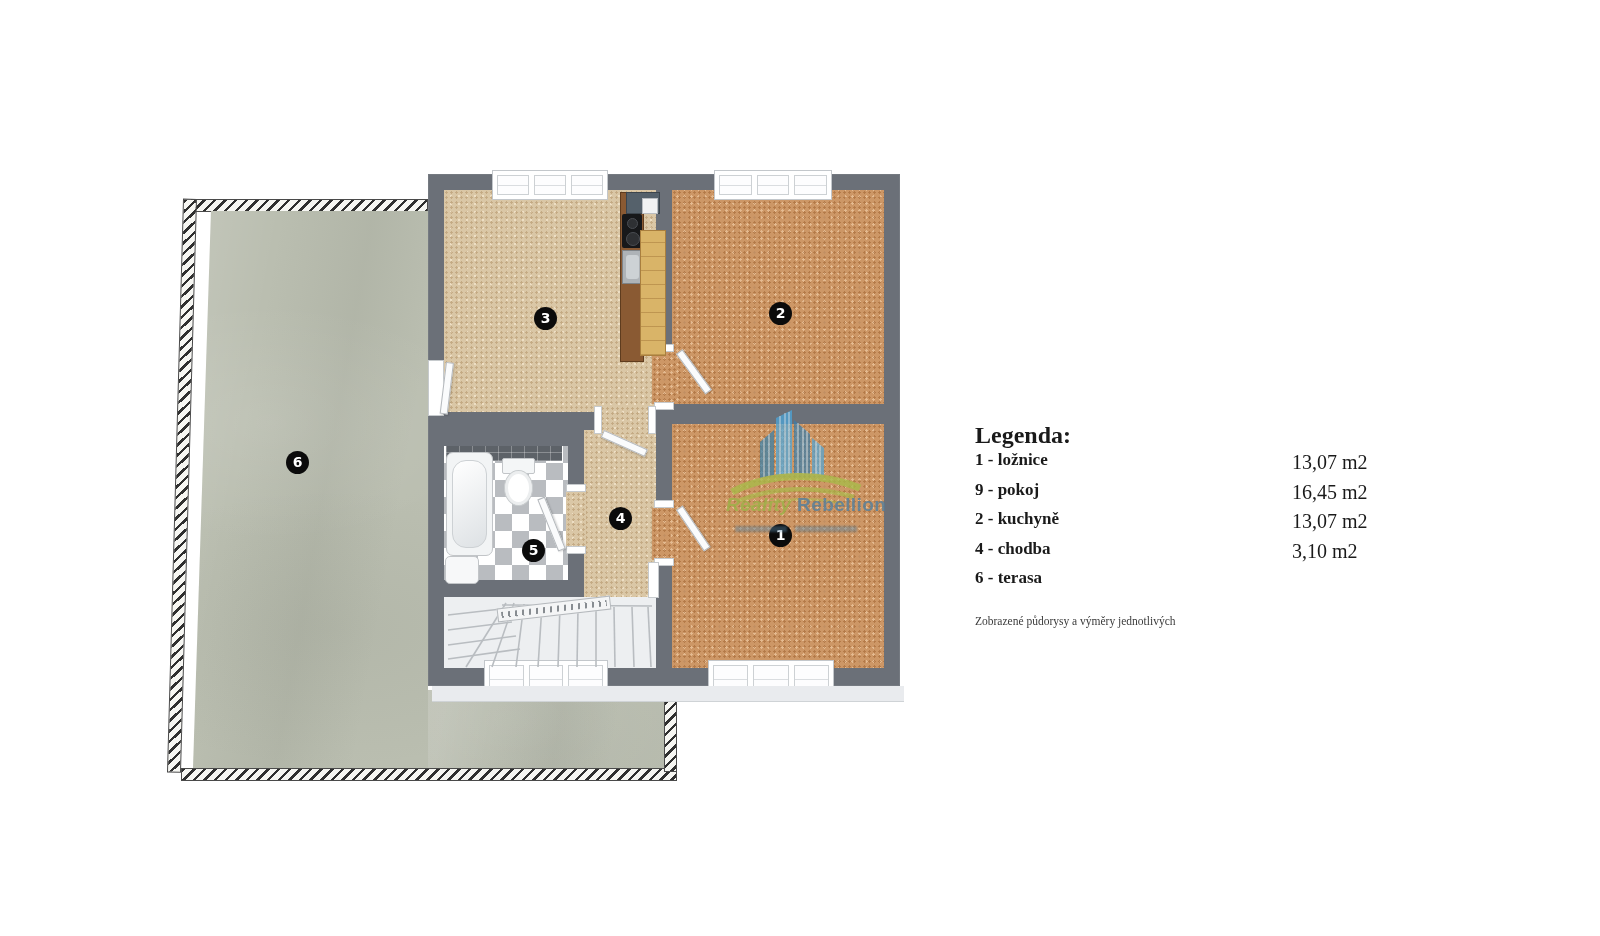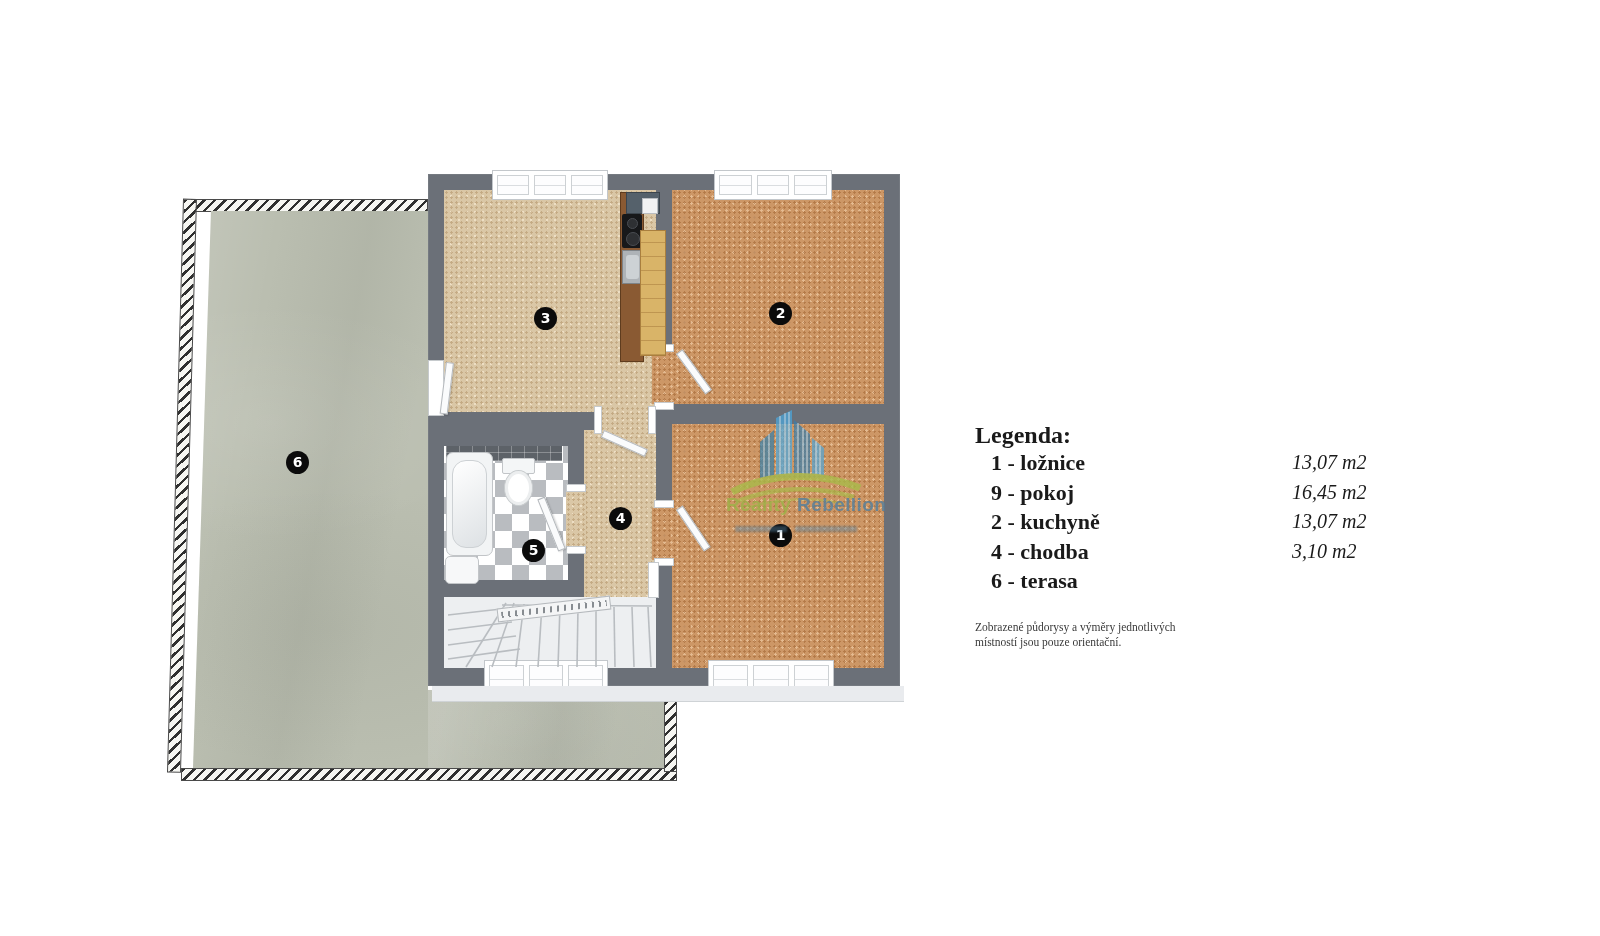--- a/index.html
+++ b/index.html
@@ -66,32 +66,32 @@
   .balusters{position:absolute;left:3px;right:3px;top:3px;bottom:3px;
     background:repeating-linear-gradient(90deg,#878c91 0 2px,rgba(0,0,0,0) 2px 7px);}
 
   .badge{width:23px;height:23px;border-radius:50%;background:#0b0b0b;color:#fff;
     font:bold 14px/23px "DejaVu Sans",sans-serif;text-align:center;}
 
   
   #watermark{opacity:.8;}
   .wm-text{position:absolute;left:0;right:0;top:86px;text-align:center;
     font:bold 19px "Liberation Sans",sans-serif;letter-spacing:.4px;filter:blur(.4px);}
-  .wm-w1{color:#9cb347;}
+  .wm-w1{color:#9cb347;font-style:italic;}
   .wm-w2{color:#527f9e;margin-left:6px;}
   .wm-tag{position:absolute;left:0;right:0;top:110px;text-align:center;filter:blur(1.3px);}
   .wm-tag span{display:inline-block;height:6px;background:rgba(82,127,158,.55);margin:0 4px;}
 
   
   #legend{left:975px;top:420px;width:430px;color:#1a1a1a;font-family:"Liberation Serif",serif;}
   .legend-title{font-size:24px;font-weight:bold;line-height:30px;}
   .legend-row{position:relative;height:29.5px;}
-  .legend-label{position:absolute;left:16px;top:0;font-size:22px;font-weight:bold;white-space:nowrap;}
-  .legend-area{position:absolute;left:317px;top:1px;font-size:20px;font-weight:normal;white-space:nowrap;font-style:italic;}
-  .legend-note{margin-top:22px;font-size:11.5px;line-height:15px;color:#3a3a3a;}
+  .legend-label{position:absolute;left:0;top:0;font-size:17px;font-weight:bold;white-space:nowrap;}
+  .legend-area{position:absolute;left:317px;top:1px;font-size:20px;font-weight:normal;white-space:nowrap;}
+  .legend-note{margin-top:16px;font-size:11.5px;line-height:15px;color:#3a3a3a;}
 </style>
 </head>
 <body>
 
 <div id="stage">
 
   <div class="abs railing" style="left:191px;top:199px;width:237px;height:13px;"></div>
   <div class="abs railing" style="left:183px;top:199px;width:14px;height:574px;transform:rotate(1.6deg);transform-origin:top right;"></div>
   <div class="abs railing" style="left:181px;top:768px;width:496px;height:13px;"></div>
   <div class="abs railing" style="left:664px;top:690px;width:13px;height:82px;"></div>
@@ -257,17 +257,16 @@
     <div class="legend-row">
       <span class="legend-label">4 - chodba</span>
       <span class="legend-area">3,10 m2</span>
     </div>
     <div class="legend-row">
       <span class="legend-label">6 - terasa</span>
       <span class="legend-area"></span>
     </div>
     <div class="legend-note">
       <div>Zobrazené půdorysy a výměry jednotlivých</div>
-      <div>místností jsou pouze orientační.</div>
     </div>
   </div>
 
 </div>
 
 </body></html>

